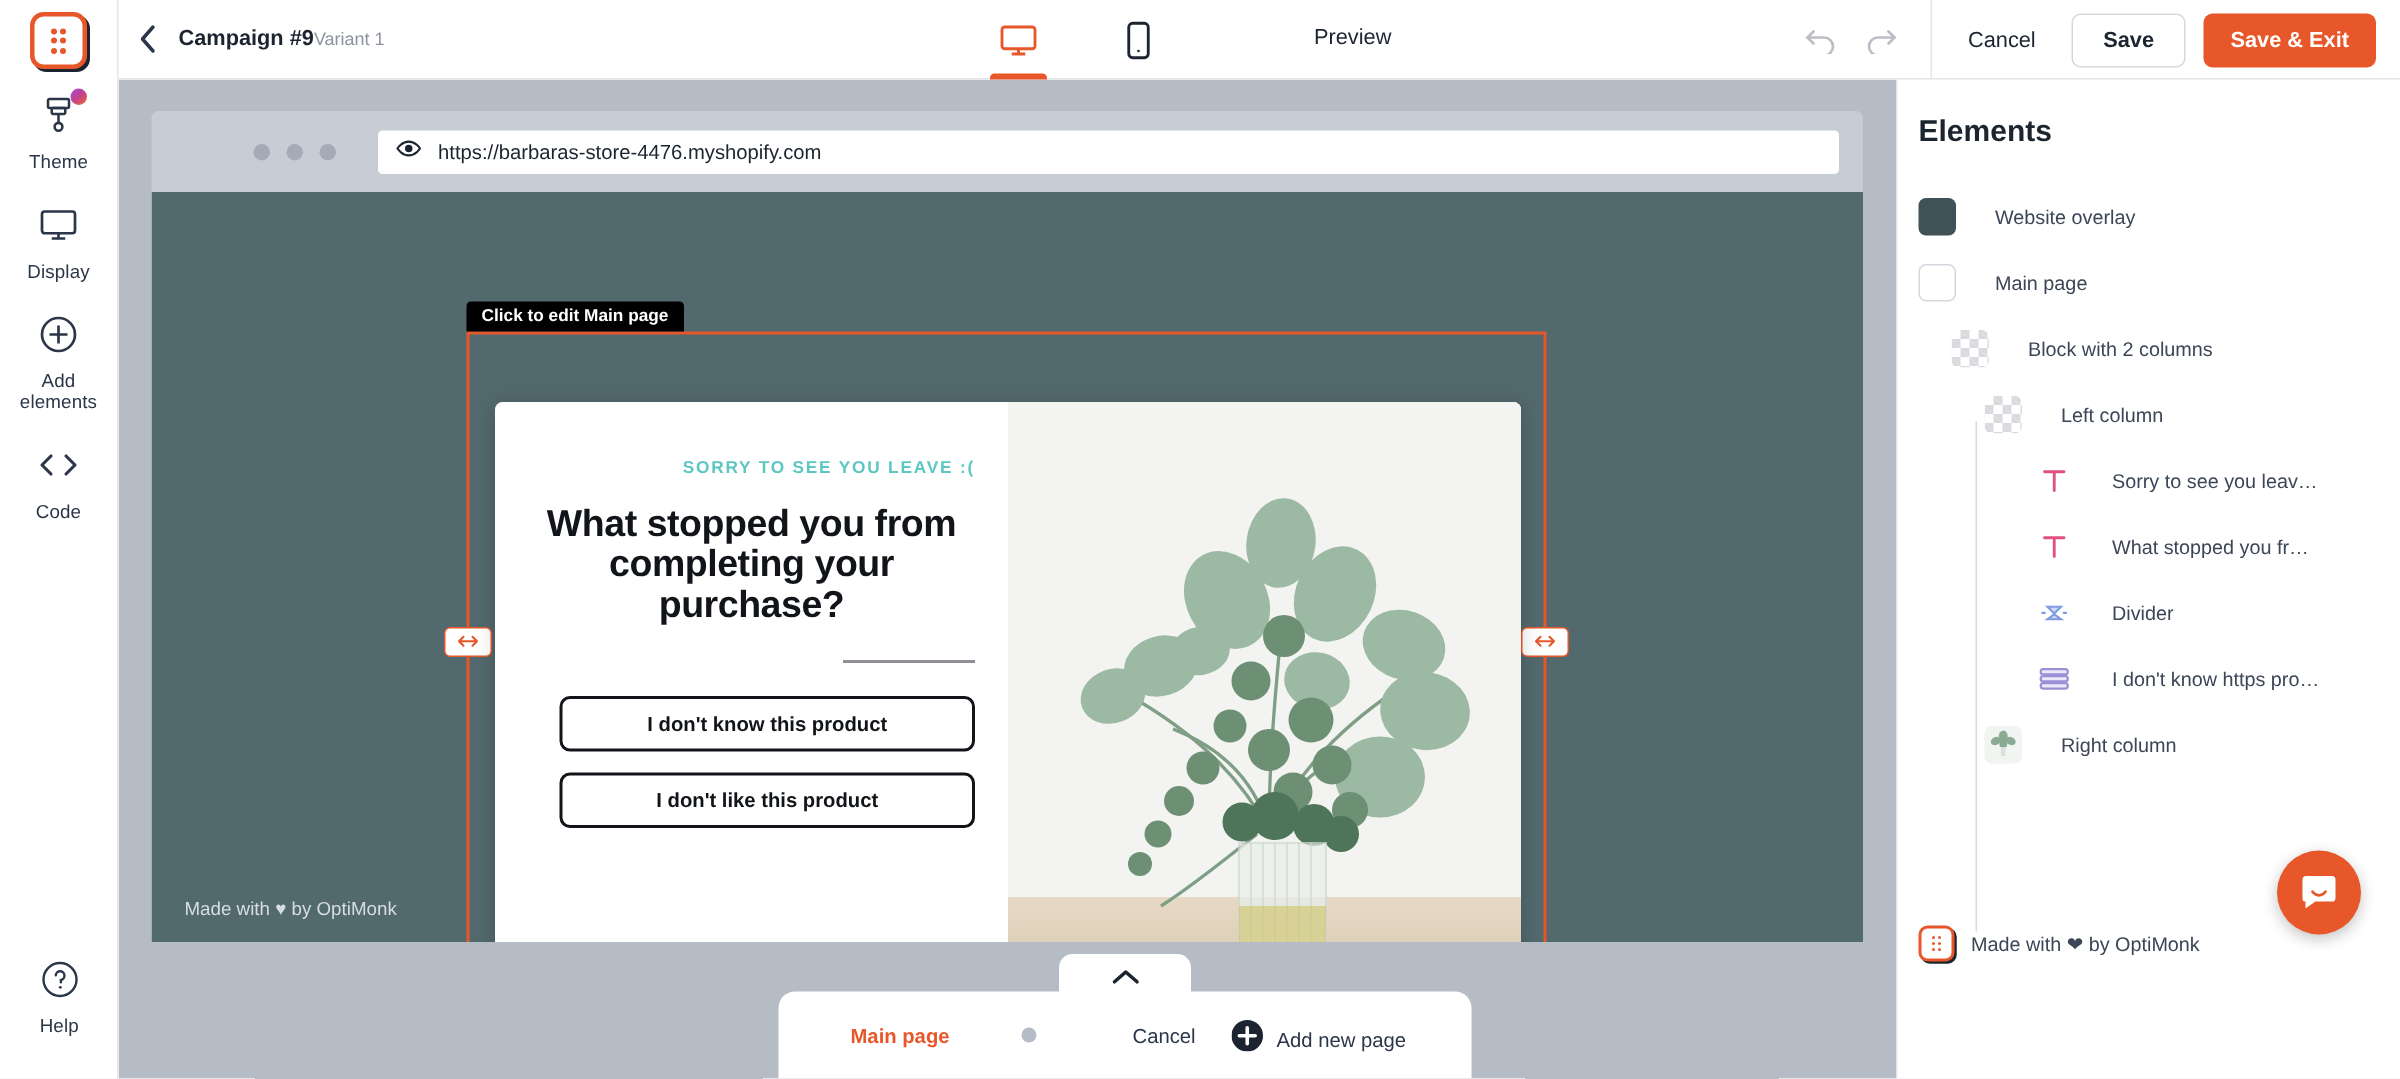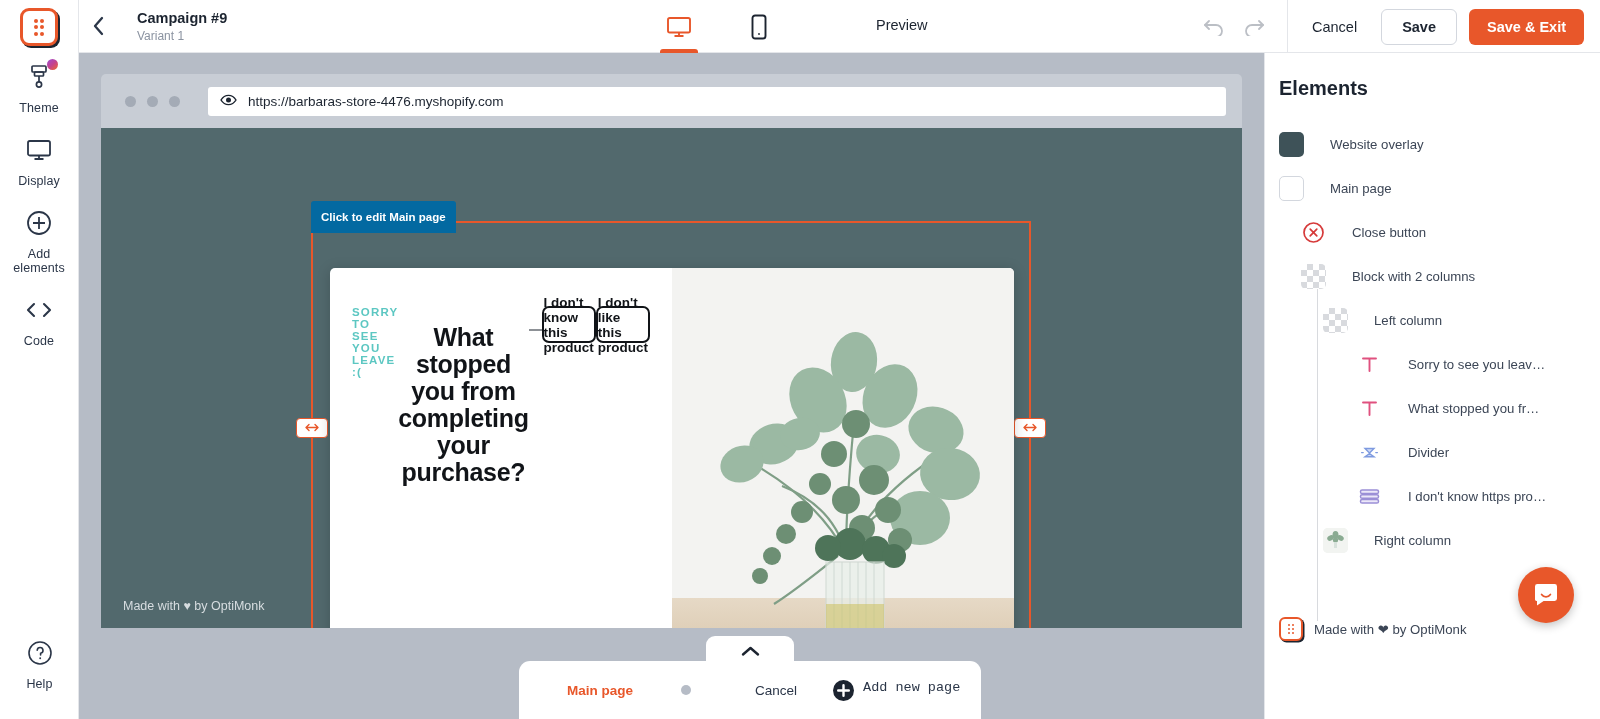--- a/index.html
+++ b/index.html
@@ -44,21 +44,21 @@
   .rail-help { position: absolute; bottom: 28px; left: 0; width: 79px;
     display: flex; flex-direction: column; align-items: center; cursor: pointer; }
 
   
   .topbar {
     position: absolute; left: 79px; top: 0; width: 1521px; height: 53px;
     background: #fff; border-bottom: 1px solid #e4e6ea;
     display: flex; align-items: center; z-index: 30;
   }
   .back-chev { width: 38px; display:flex; align-items:center; justify-content:center; cursor:pointer; }
-  .camp { display: flex; flex-direction: column; justify-content: center; margin-left: 20px; }
+  .camp { display: flex; flex-direction: row; justify-content: center; margin-left: 2px; }
   .camp-title { font-size: 14.5px; font-weight: 700; color: #1c2430; line-height: 18px; }
   .camp-sub { font-size: 12px; color: #8b93a1; line-height: 16px; margin-top: 1px; }
 
   .device-group { position: absolute; left: 580px; top: 0; height: 53px;
     display: flex; align-items: center; gap: 40px; }
   .dev-btn { position: relative; height: 53px; display: flex; align-items: center;
     justify-content: center; width: 40px; cursor: pointer; }
   .dev-btn.active::after {
     content:""; position: absolute; left: 1px; right: 1px; bottom: 0; height: 4px;
     background: #e8572a; border-radius: 3px 3px 0 0;
@@ -82,21 +82,21 @@
 
   
   .canvas {
     position: absolute; left: 79px; top: 53px; width: 1185px; height: 666px;
     background: #b6bcc6;
   }
   .browser {
     position: absolute; left: 22px; top: 21px; width: 1141px; height: 554px;
     background: #c8cdd5; border-radius: 5px 5px 0 0; overflow: hidden;
   }
-  .browser-bar { height: 54px; display: flex; align-items: center; padding: 0 16px; }
+  .browser-bar { height: 54px; display: flex; align-items: center; padding: 0 16px; margin-left: 44px; }
   .tl-dots { display: flex; gap: 11px; margin-left: 8px; margin-right: 28px; }
   .tl-dots i { width: 11px; height: 11px; border-radius: 50%; background: #a4abb6; }
   .urlbar {
     flex: 1; height: 29px; background: #fff; border-radius: 3px;
     display: flex; align-items: center; padding: 0 12px; gap: 11px; cursor: text;
   }
   .url-text { font-size: 13.5px; color: #1c2430; }
 
   .viewport { position: absolute; left:0; top: 54px; right:0; bottom:0; background: #52696d; overflow: hidden; }
   .bg-text {
@@ -105,40 +105,40 @@
     white-space: nowrap; user-select:none;
   }
   .made-by { position: absolute; left: 22px; bottom: 15px; font-size: 12.5px; color: #d7dde0; }
 
   
   .sel-frame {
     position: absolute; left: 210px; top: 93px; width: 720px; height: 413px;
     border: 2px solid #e8572a;
   }
   .sel-tag {
-    position: absolute; left: -2px; top: -22px; height: 32px; background: #0369a1;
+    position: absolute; left: -2px; top: -22px; height: 20px; background: #000000;
     color: #fff; font-size: 11.5px; font-weight: 700; border-radius: 3px 3px 0 0;
     padding: 0 10px; display: flex; align-items: center; white-space: nowrap;
   }
   .handle {
     position: absolute; width: 32px; height: 20px; background: #fff;
     border: 1.5px solid #e8572a; border-radius: 4px; top: 50%; margin-top: -10px;
     display: flex; align-items: center; justify-content: center; cursor: ew-resize;
   }
   .handle.left { left: -17px; }
   .handle.right { right: -17px; }
 
   
   .popup {
     position: absolute; left: 229px; top: 140px; width: 684px; height: 376px;
     background: #fff; border-radius: 5px; display: flex; overflow: hidden;
     box-shadow: 0 2px 14px rgba(0,0,0,.18);
   }
-  .pcol-left { width: 342px; display: flex; flex-direction: row;
-    align-items: flex-start; padding: 38px 22px 0; }
+  .pcol-left { width: 342px; display: flex; flex-direction: column;
+    align-items: flex-end; padding: 38px 22px 0; }
   .p-eyebrow { font-size: 11.5px; letter-spacing: 1.2px; color: #5cc7c2; font-weight: 600; }
   .p-head {
     margin-top: 18px; font-size: 25px; line-height: 27px; font-weight: 800;
     color: #111418; text-align: center; letter-spacing: -.3px;
   }
   .p-divider { width: 88px; height: 2px; background: #8d9196; margin: 23px 0 22px; }
   .p-btn {
     width: 277px; height: 37px; border: 2px solid #111418; border-radius: 7px;
     background: #fff; font-size: 13.5px; font-weight: 700; color: #111418;
     display: flex; align-items: center; justify-content: center;
@@ -159,21 +159,21 @@
   }
   .page-tabs {
     position: absolute; left: 440px; bottom: 0; width: 462px; height: 58px;
     background: #fff; border-radius: 11px 11px 0 0; display: flex;
     align-items: center; z-index: 4;
   }
   .ptab { font-size: 13.5px; cursor: pointer; }
   .ptab.active { color: #e8572a; font-weight: 700; margin-left: 48px; }
   .ptab.normal { color: #2b3648; margin-left: 64px; }
   .tab-sep { width: 10px; height: 10px; border-radius: 50%; background: #b6bcc6; margin-left: 48px; }
-  .addnew { display: flex; align-items: flex-start; gap: 9px; margin-left: 36px; cursor: pointer; font-family: Liberation Mono, monospace; }
+  .addnew { display: flex; align-items: flex-end; gap: 9px; margin-left: 24px; cursor: pointer; }
   .addnew span { font-size: 13.5px; color: #2b3648; }
 
   
   .rpanel {
     position: absolute; right: 0; top: 53px; width: 336px; height: 666px;
     background: #fff; border-left: 1px solid #e4e6ea; padding: 20px 0 0 14px;
     z-index: 25;
   }
   .rp-title { font-size: 20px; font-weight: 700; color: #1c2430; margin: 4px 0 22px 0; }
   .tree-row { display: flex; align-items: center; height: 44px; cursor: pointer; position: relative; }
@@ -456,29 +456,20 @@
     <div class="tree-row">
       <span class="sw overlay"></span>
       <span class="lbl">Website overlay</span>
     </div>
 
     <div class="tree-row">
       <span class="sw white"></span>
       <span class="lbl">Main page</span>
     </div>
 
-    <div class="tree-row ind-1">
-      <span class="sw">
-        <svg width="25" height="25" viewBox="0 0 25 25" fill="none" stroke="#d63a3a" stroke-width="1.7">
-          <circle cx="12.5" cy="12.5" r="9.5"></circle>
-          <path d="M9.2 9.2l6.6 6.6M15.8 9.2l-6.6 6.6" stroke-linecap="round"></path>
-        </svg>
-      </span>
-      <span class="lbl">Close button</span>
-    </div>
 
     <div class="tree-row ind-1">
       <span class="sw checker"></span>
       <span class="lbl">Block with 2 columns</span>
     </div>
 
     <div class="tree-row ind-2">
       <span class="sw checker"></span>
       <span class="lbl">Left column</span>
     </div>

